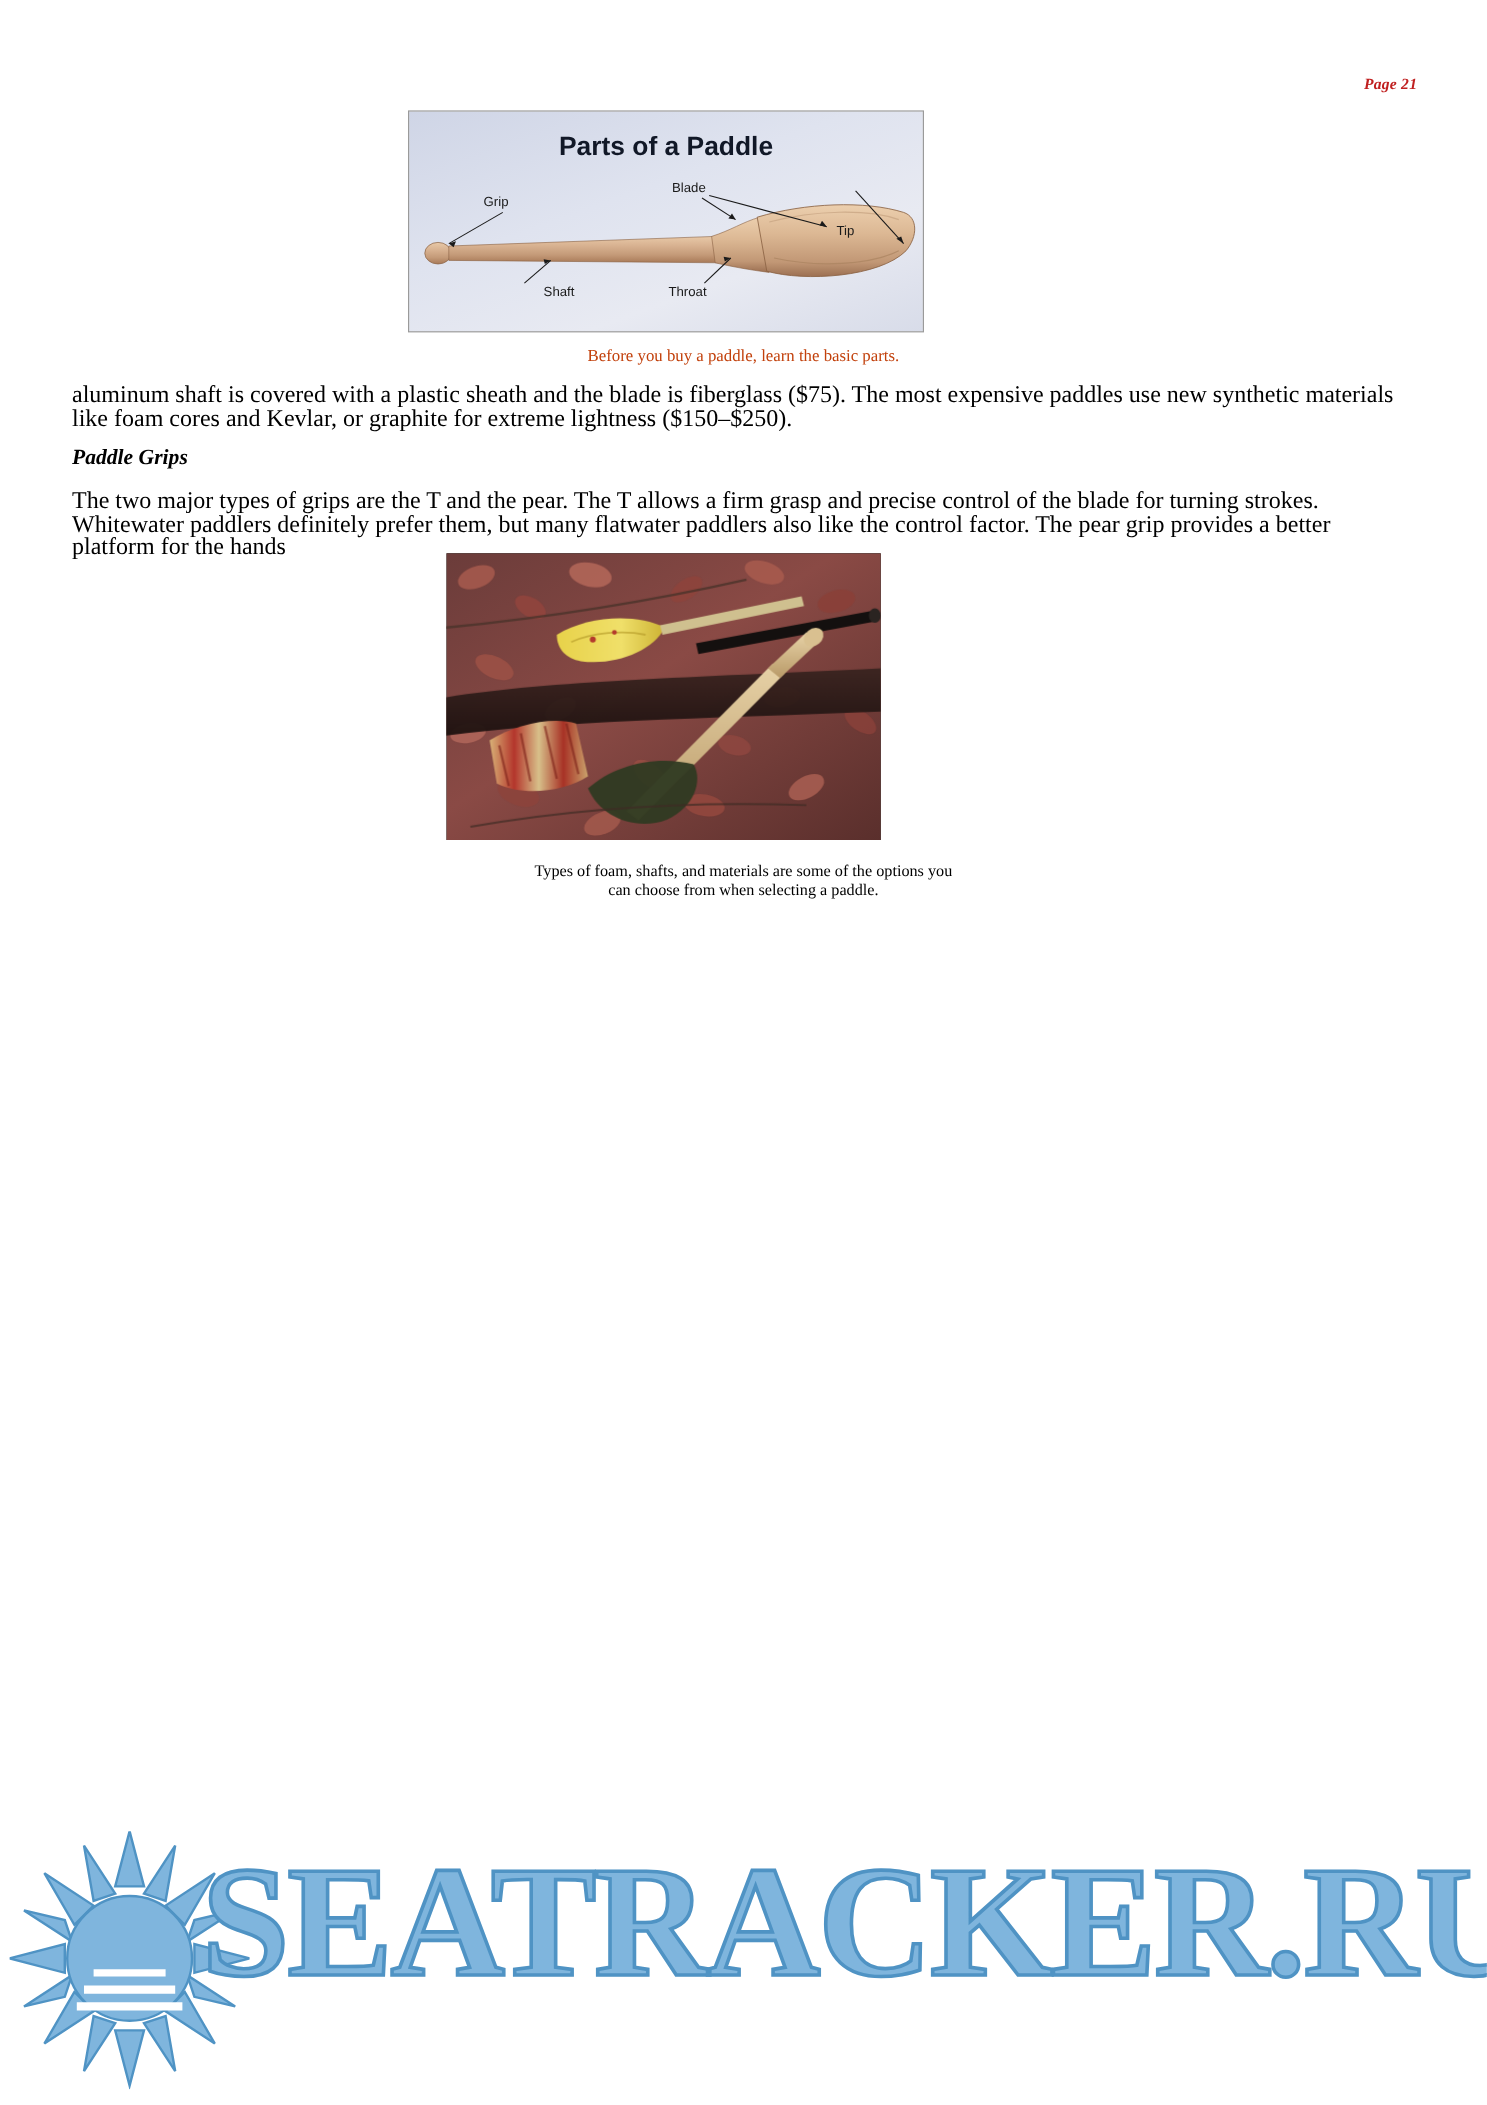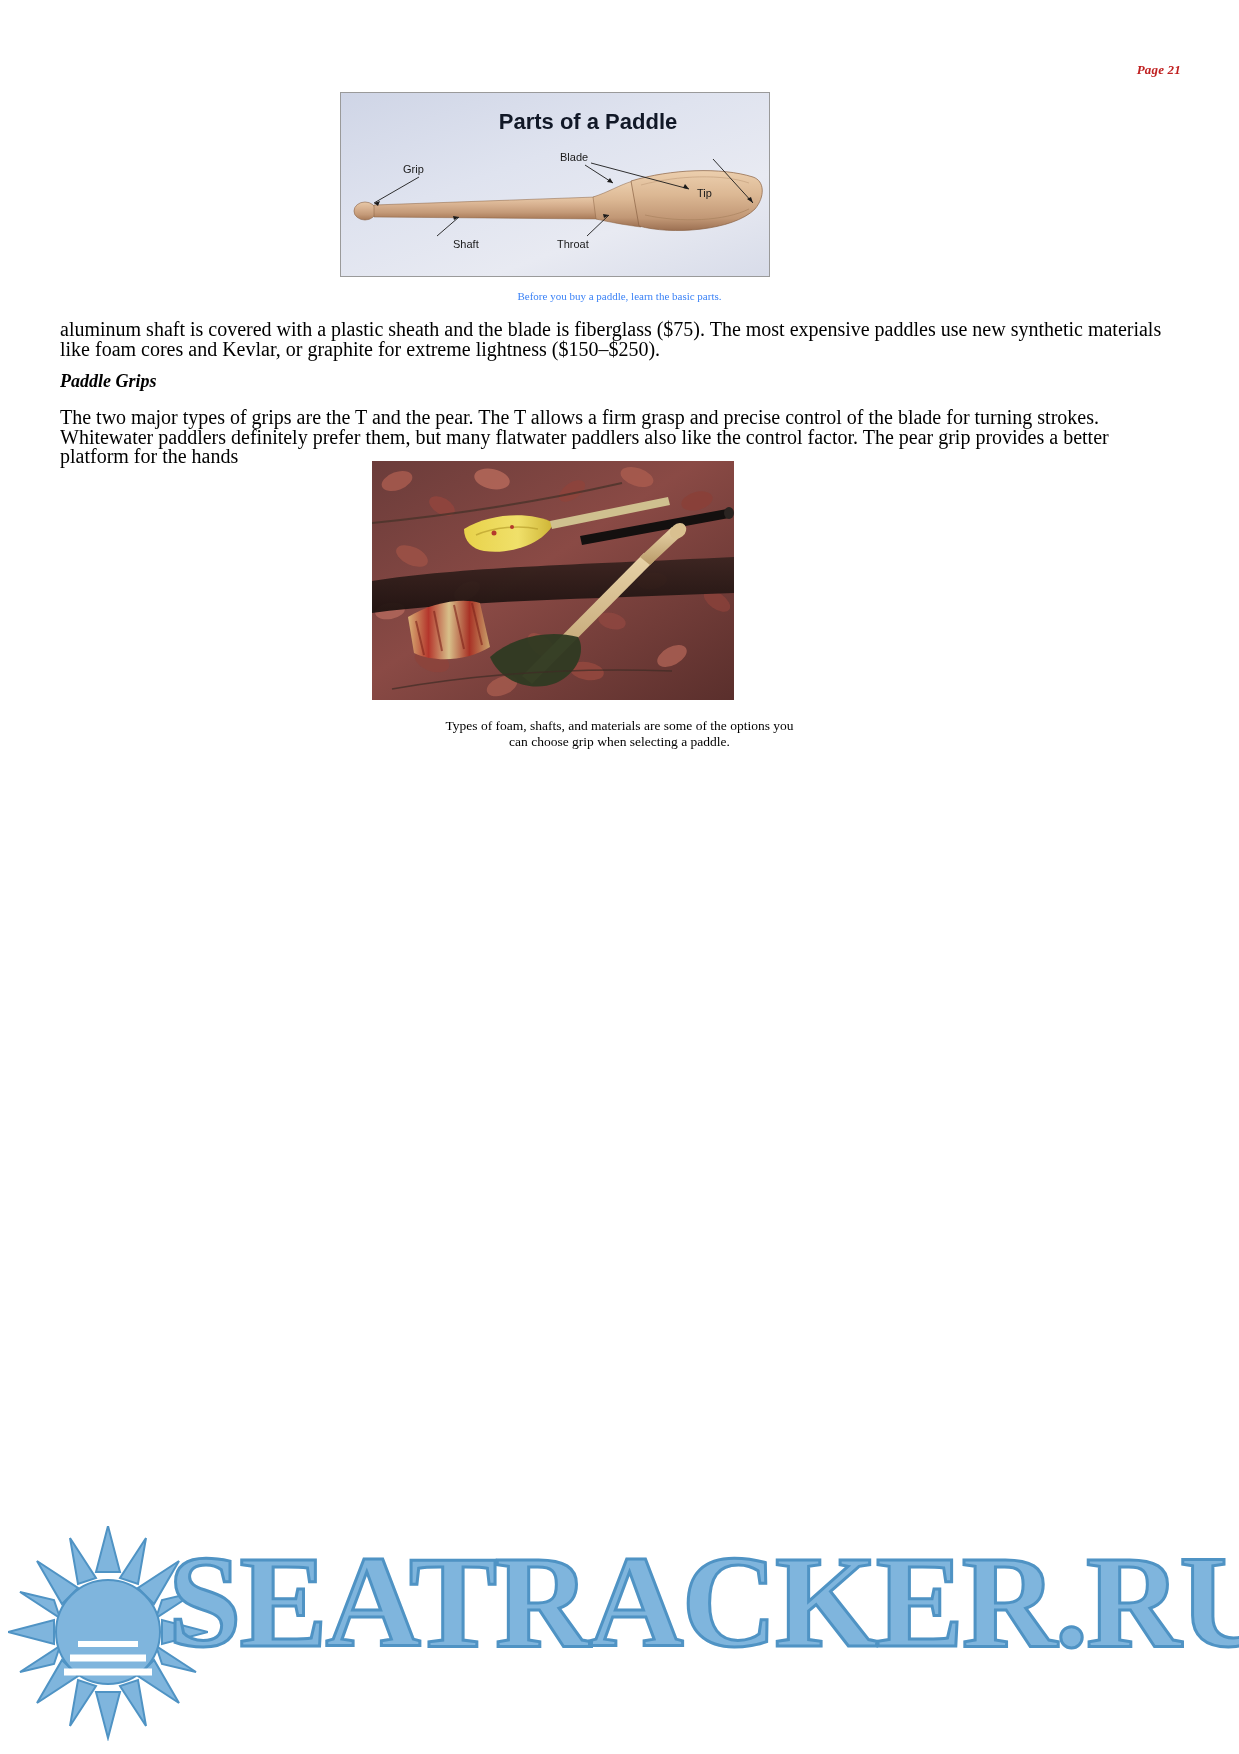--- a/index.html
+++ b/index.html
@@ -43,21 +43,20 @@
   .fig1-title {
     position: absolute;
     top: 16px;
     left: 0;
     width: 100%;
     text-align: center;
     font-family: "Liberation Sans", sans-serif;
     font-size: 22px;
     font-weight: bold;
     color: #111827;
-    padding-left: 33px;
   }
   .fig1 .lbl {
     position: absolute;
     font-family: "Liberation Sans", sans-serif;
     font-size: 11px;
     color: #1a1a1a;
   }
   .lbl-grip   { left: 62px;  top: 70px; }
   .lbl-blade  { left: 219px; top: 58px; }
   .lbl-tip    { left: 356px; top: 52px; margin-top: 42px; }
@@ -67,22 +66,22 @@
   
   .paddle-svg { position: absolute; left: 0; top: 0; }
 
   .fig1-caption {
     position: absolute;
     left: 0;
     top: 290px;
     width: 1239px;
     text-align: center;
     font-family: "Liberation Serif", serif;
-    font-size: 11px;
-    color: #3b82f6;
+    font-size: 14px;
+    color: #c2410c;
   }
 
   
   .body-col {
     position: absolute;
     left: 60px;
     width: 1120px;
     font-family: "Liberation Serif", serif;
     font-size: 20px;
     line-height: 19.5px;
@@ -284,21 +283,21 @@
     <path d="M82 144 L92 188" stroke="#7d2219" stroke-width="2" opacity="0.6" fill="none"></path>
     <path d="M100 142 L110 184" stroke="#7d2219" stroke-width="2" opacity="0.6" fill="none"></path>
 
     <path d="M0 62 C80 54 170 40 250 22" fill="none" stroke="#4a332b" stroke-width="2" opacity="0.8"></path>
     <path d="M20 228 C100 214 190 206 300 210" fill="none" stroke="#3f2c25" stroke-width="1.6" opacity="0.7"></path>
   </svg>
 </div>
 
 <div class="fig2-caption">
   <span>Types of foam, shafts, and materials are some of the options you</span><br>
-  <span>can choose grip when selecting a paddle.</span>
+  <span>can choose from when selecting a paddle.</span>
 </div>
 
 <div class="watermark">
   <svg width="200" height="215" viewBox="0 0 200 215" style="position:absolute;left:8px;top:12px;">
     <g fill="#7fb5dd" stroke="#4f93c4" stroke-width="2">
       <polygon points="100,0 112,46 88,46"></polygon>
       <polygon points="100,212 112,166 88,166"></polygon>
       <polygon points="0,106 46,94 46,118"></polygon>
       <polygon points="200,106 154,94 154,118"></polygon>
       <polygon points="29,35 70,62 54,78"></polygon>

